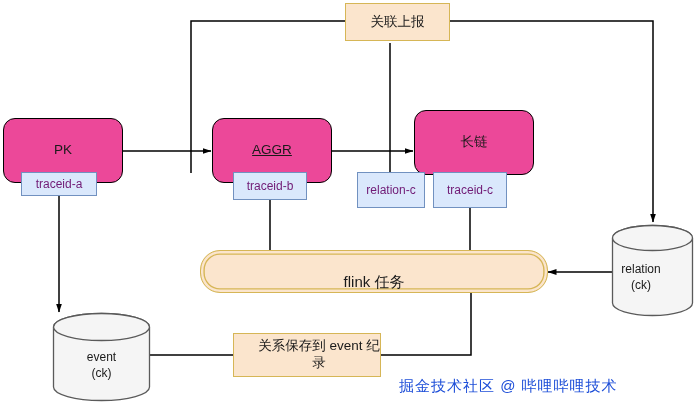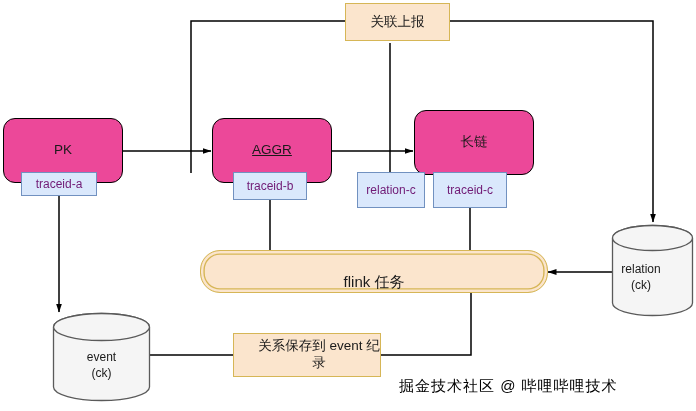--- a/index.html
+++ b/index.html
@@ -79,21 +79,21 @@
     right: 0;
     text-align: center;
     font-size: 12px;
     color: #1a1a1a;
     line-height: 1.3;
   }
   
   .watermark {
     position: absolute;
     font-size: 15px;
-    color: #000000;
+    color: #1d4ed8;
     letter-spacing: 1px;
     white-space: nowrap;
     user-select: none;
   }
 </style>
 </head>
 <body>
 
 <div id="canvas">
 

